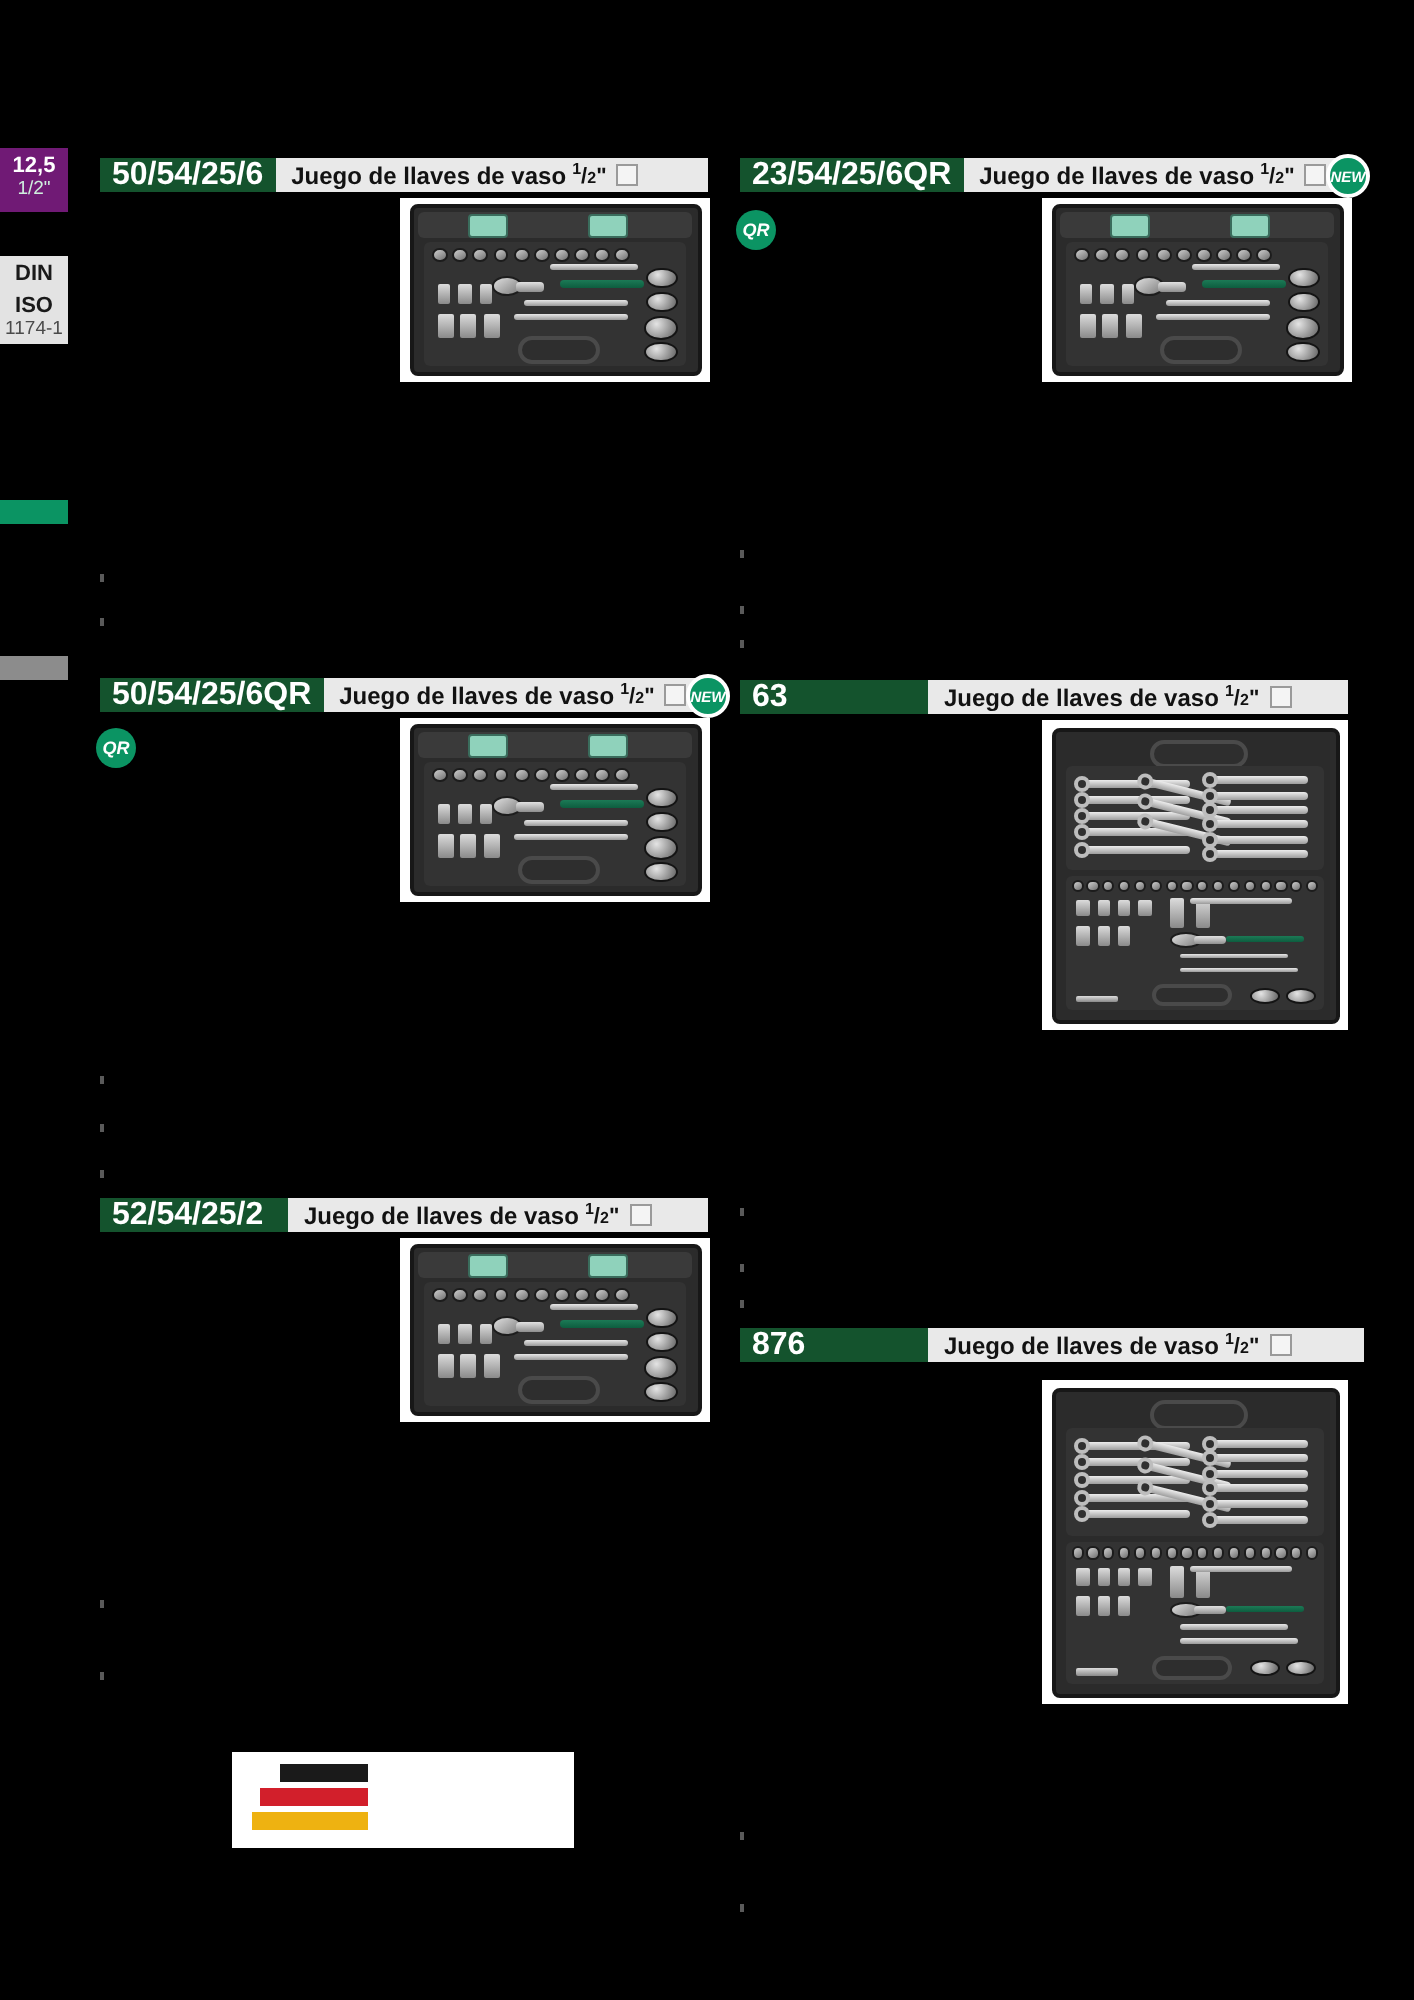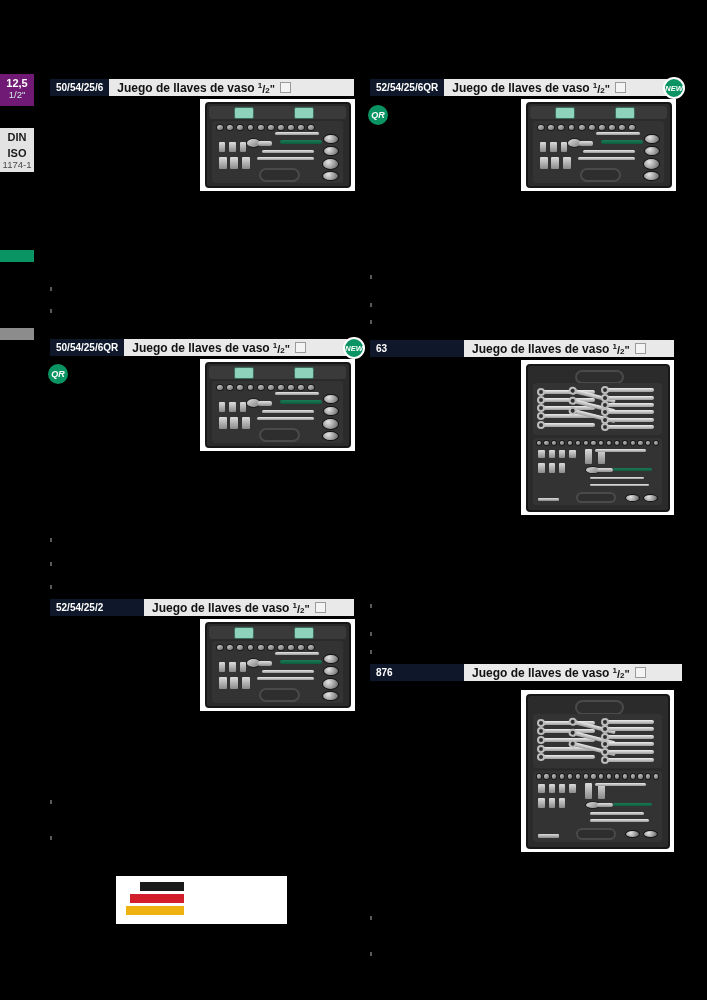--- a/index.html
+++ b/index.html
@@ -22,21 +22,21 @@
   .tab-main .t2{color:#cfeede;}
   .tab-sub .t2{color:#4a4a4a;}
 
   .edge-bar{position:absolute;left:0;width:34px;height:12px;}
   .edge-green{background:#0b9463;}
   .edge-grey{background:#8c8c8c;}
 
   
   .block{position:absolute;}
   .hdr{display:flex;align-items:stretch;height:17px;background:#e9e9e9;}
-  .hdr .code{background:#0f172a;color:#ffffff;font-size:10px;font-weight:bold;
+  .hdr .code{background:#14532d;color:#ffffff;font-size:16px;font-weight:bold;
        display:flex;align-items:center;padding:0 6px;white-space:nowrap;}
   .hdr .title{flex:1;display:flex;align-items:center;color:#121212;
        font-size:12px;font-weight:bold;padding-left:8px;white-space:nowrap;}
   .hdr .title .frac{font-size:11px;}
   .hdr .title sup{font-size:8px;vertical-align:super;}
   .hdr .title sub{font-size:8px;vertical-align:baseline;}
   .chk{display:inline-block;width:9px;height:9px;border:1px solid #9a9a9a;
        background:#f4f4f4;margin-left:5px;}
 
   
@@ -171,21 +171,21 @@
         <div class="bit" style="left:5%;top:58%;width:6%;height:20%;"></div>
         <div class="bit" style="left:14%;top:58%;width:6%;height:20%;"></div>
         <div class="bit" style="left:23%;top:58%;width:6%;height:20%;"></div>
         <div class="handle-slot" style="left:36%;top:76%;width:28%;height:16%;"></div>
       </div>
     </div>
   </div>
 
   <div class="block" style="left:370px;top:79px;width:304px;">
     <div class="hdr">
-      <div class="code">52/54/25/6QR</div>
+      <div class="code">23/54/25/6QR</div>
       <div class="title">
         <span>Juego de llaves de vaso</span>
         <span class="frac">&nbsp;<sup>1</sup>/<sub>2</sub>"</span>
         <span class="chk"></span>
       </div>
     </div>
   </div>
   <div class="badge-new" style="left:663px;top:77px;">NEW</div>
   <div class="badge-qr" style="left:368px;top:105px;">QR</div>
 

